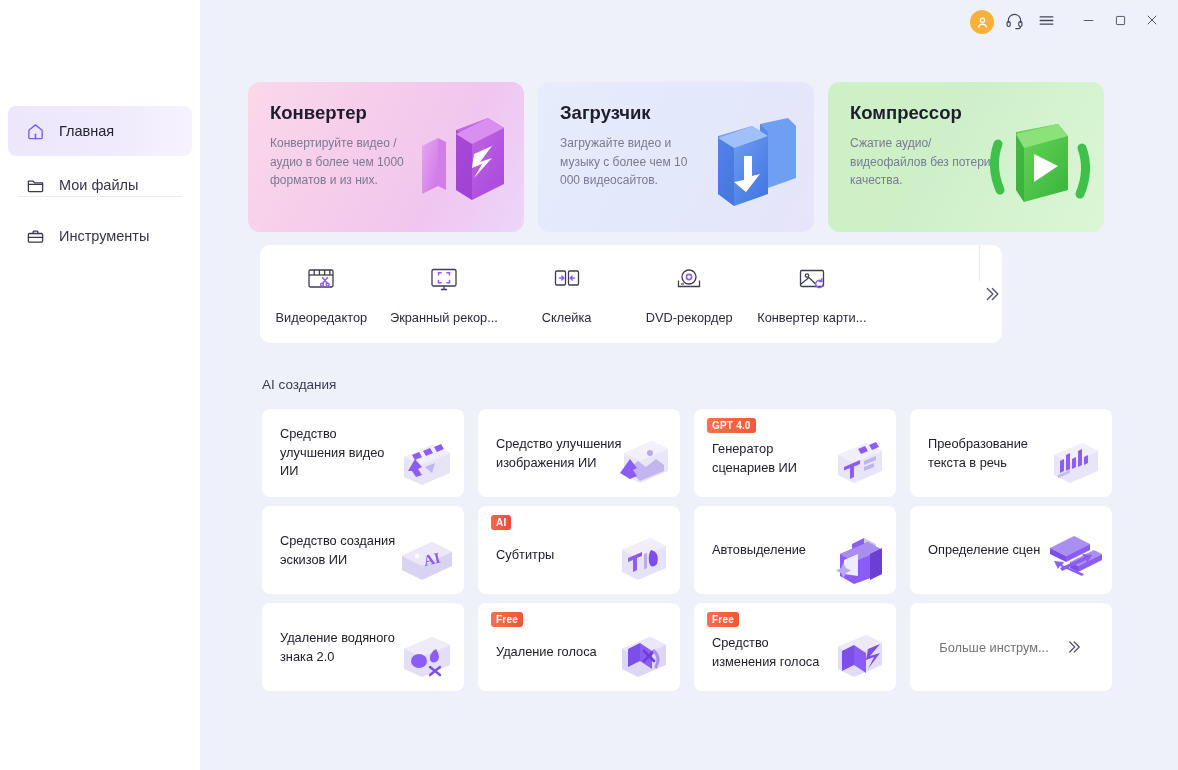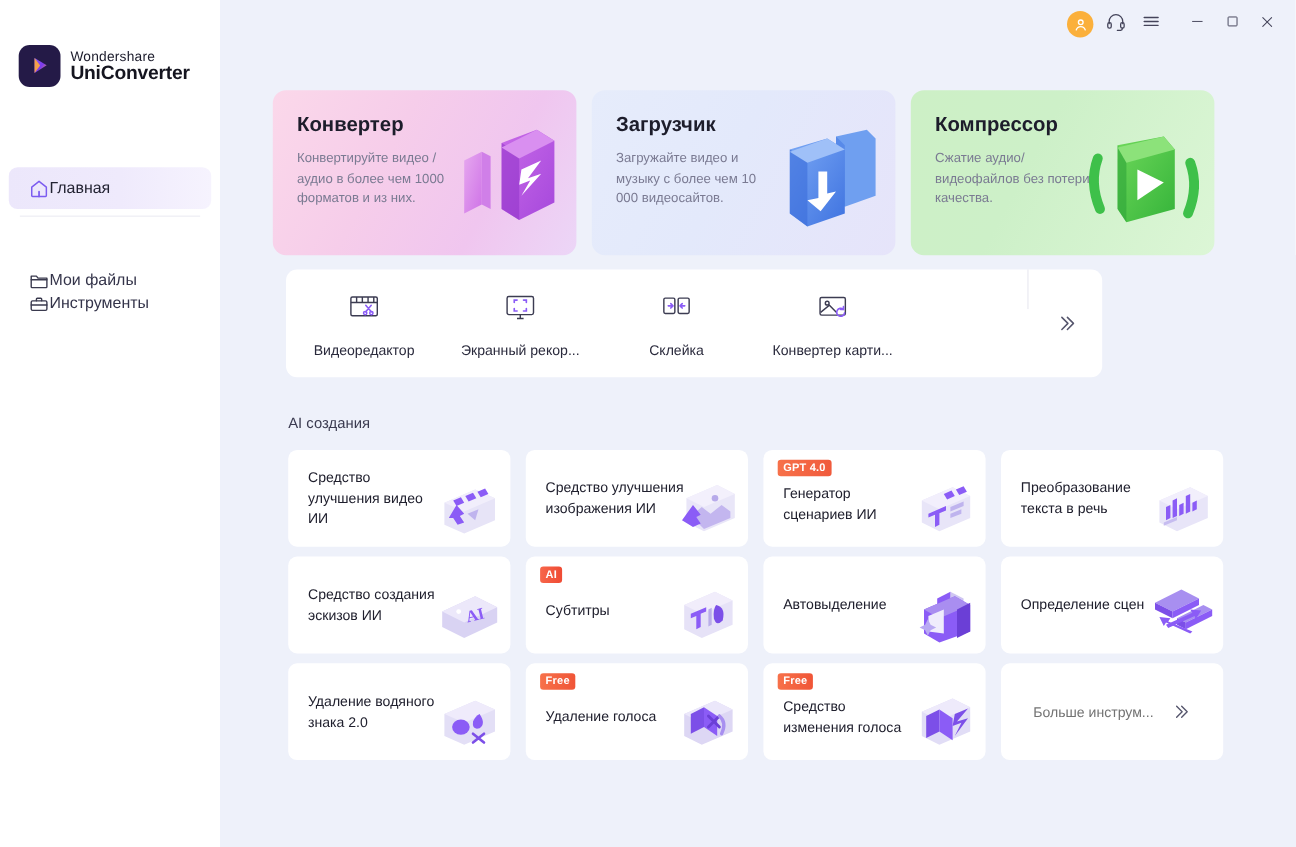--- a/index.html
+++ b/index.html
@@ -36,25 +36,24 @@
     font-size: 12.5px; color: #1b1b2b; letter-spacing: .2px;
     display: block; margin-bottom: 1px;
   }
   .logo-text .t2 {
     font-size: 17.5px; color: #15151f; font-weight: bold;
     letter-spacing: -.2px; display: block;
   }
 
   .nav { position: absolute; left: 8px; top: 106px; width: 184px; }
   .nav-item {
-    display: flex; align-items: center; 
-    height: 38px; padding-left: 18px;
+    display: flex; align-items: center; gap: 14px;
+    height: 50px; padding-left: 18px;
     border-radius: 8px; cursor: pointer;
     margin-bottom: 4px;
-    margin-top: 46px;
   }
   .nav-item .nav-label {
     font-size: 14.5px; color: #34344a;
   }
   .nav-item.active {
     background: linear-gradient(90deg, #ece7fb 0%, #efeafc 55%, #f6f3fe 100%);
   }
   .nav-item.active .nav-label { color: #232333; }
   .nav-sep {
     position: absolute; left: 18px; top: 196px;
@@ -185,39 +184,20 @@
   }
   .chev { display: block; }
 </style>
 </head>
 <body>
 
 <div id="app">
 
   <div id="sidebar">
 
-    <div class="logo-wrap">
-      <div class="logo-mark">
-        <svg width="22" height="22" viewBox="0 0 24 24">
-          <defs>
-            <linearGradient id="lg1" x1="0" y1="0" x2="1" y2="1">
-              <stop offset="0%" stop-color="#8b5cf6"></stop>
-              <stop offset="55%" stop-color="#7c3aed"></stop>
-              <stop offset="100%" stop-color="#f59e42"></stop>
-            </linearGradient>
-          </defs>
-          <path d="M7 4 L19 11.2 L7 19 Z" fill="url(#lg1)"></path>
-          <path d="M7 4 L12.5 11.4 L7 19 Z" fill="#f5a04a"></path>
-        </svg>
-      </div>
-      <div class="logo-text">
-        <span class="t1">Wondershare</span>
-        <span class="t2">UniConverter</span>
-      </div>
-    </div>
 
     <div class="nav">
       <div class="nav-item active">
         <span>
           <svg class="nav-ico" viewBox="0 0 24 24" fill="none" stroke="#7c5cf0" stroke-width="1.7" stroke-linecap="round" stroke-linejoin="round">
             <path d="M3.6 10.3 L12 3.6 L20.4 10.3 V20 a1 1 0 0 1-1 1 H4.6 a1 1 0 0 1-1-1 Z"></path>
             <path d="M12 21 V15.5" stroke-width="2"></path>
           </svg>
         </span>
         <span class="nav-label">Главная</span>
@@ -403,20 +383,31 @@
             <rect x="17.5" y="8" width="10" height="14" rx="1.3"></rect>
             <g stroke="#8b5cf6" stroke-width="1.5" stroke-linecap="round" stroke-linejoin="round">
               <path d="M8.5 15 h4 M10.8 13 l2 2 l-2 2"></path>
               <path d="M23.5 15 h-4 M21.2 13 l-2 2 l2 2"></path>
             </g>
           </svg>
         </span>
         <span class="t-lab">Склейка</span>
       </div>
 
+      <div class="tool">
+        <span>
+          <svg width="32" height="32" viewBox="0 0 32 32" fill="none" stroke="#3c3c52" stroke-width="1.3">
+            <circle cx="16" cy="14" r="7"></circle>
+            <circle cx="16" cy="14" r="2.6" stroke="#8b5cf6" stroke-width="1.6"></circle>
+            <path d="M5.5 17.5 v6 h21 v-6"></path>
+            <path d="M8 21 h3" stroke-width="1.2"></path>
+          </svg>
+        </span>
+        <span class="t-lab">DVD-рекордер</span>
+      </div>
 
       <div class="tool">
         <span>
           <svg width="32" height="32" viewBox="0 0 32 32" fill="none" stroke="#3c3c52" stroke-width="1.3">
             <rect x="4.5" y="7.5" width="23" height="16" rx="1.4"></rect>
             <circle cx="11" cy="12.6" r="1.7"></circle>
             <path d="M5 21 L13 14.5 L19.5 21"></path>
             <g stroke="#8b5cf6" stroke-width="1.5" stroke-linecap="round">
               <path d="M26.8 21.5 a3.6 3.6 0 1 1-1.2-3.3"></path>
               <path d="M25.8 15.8 v2.6 h-2.6"></path>

